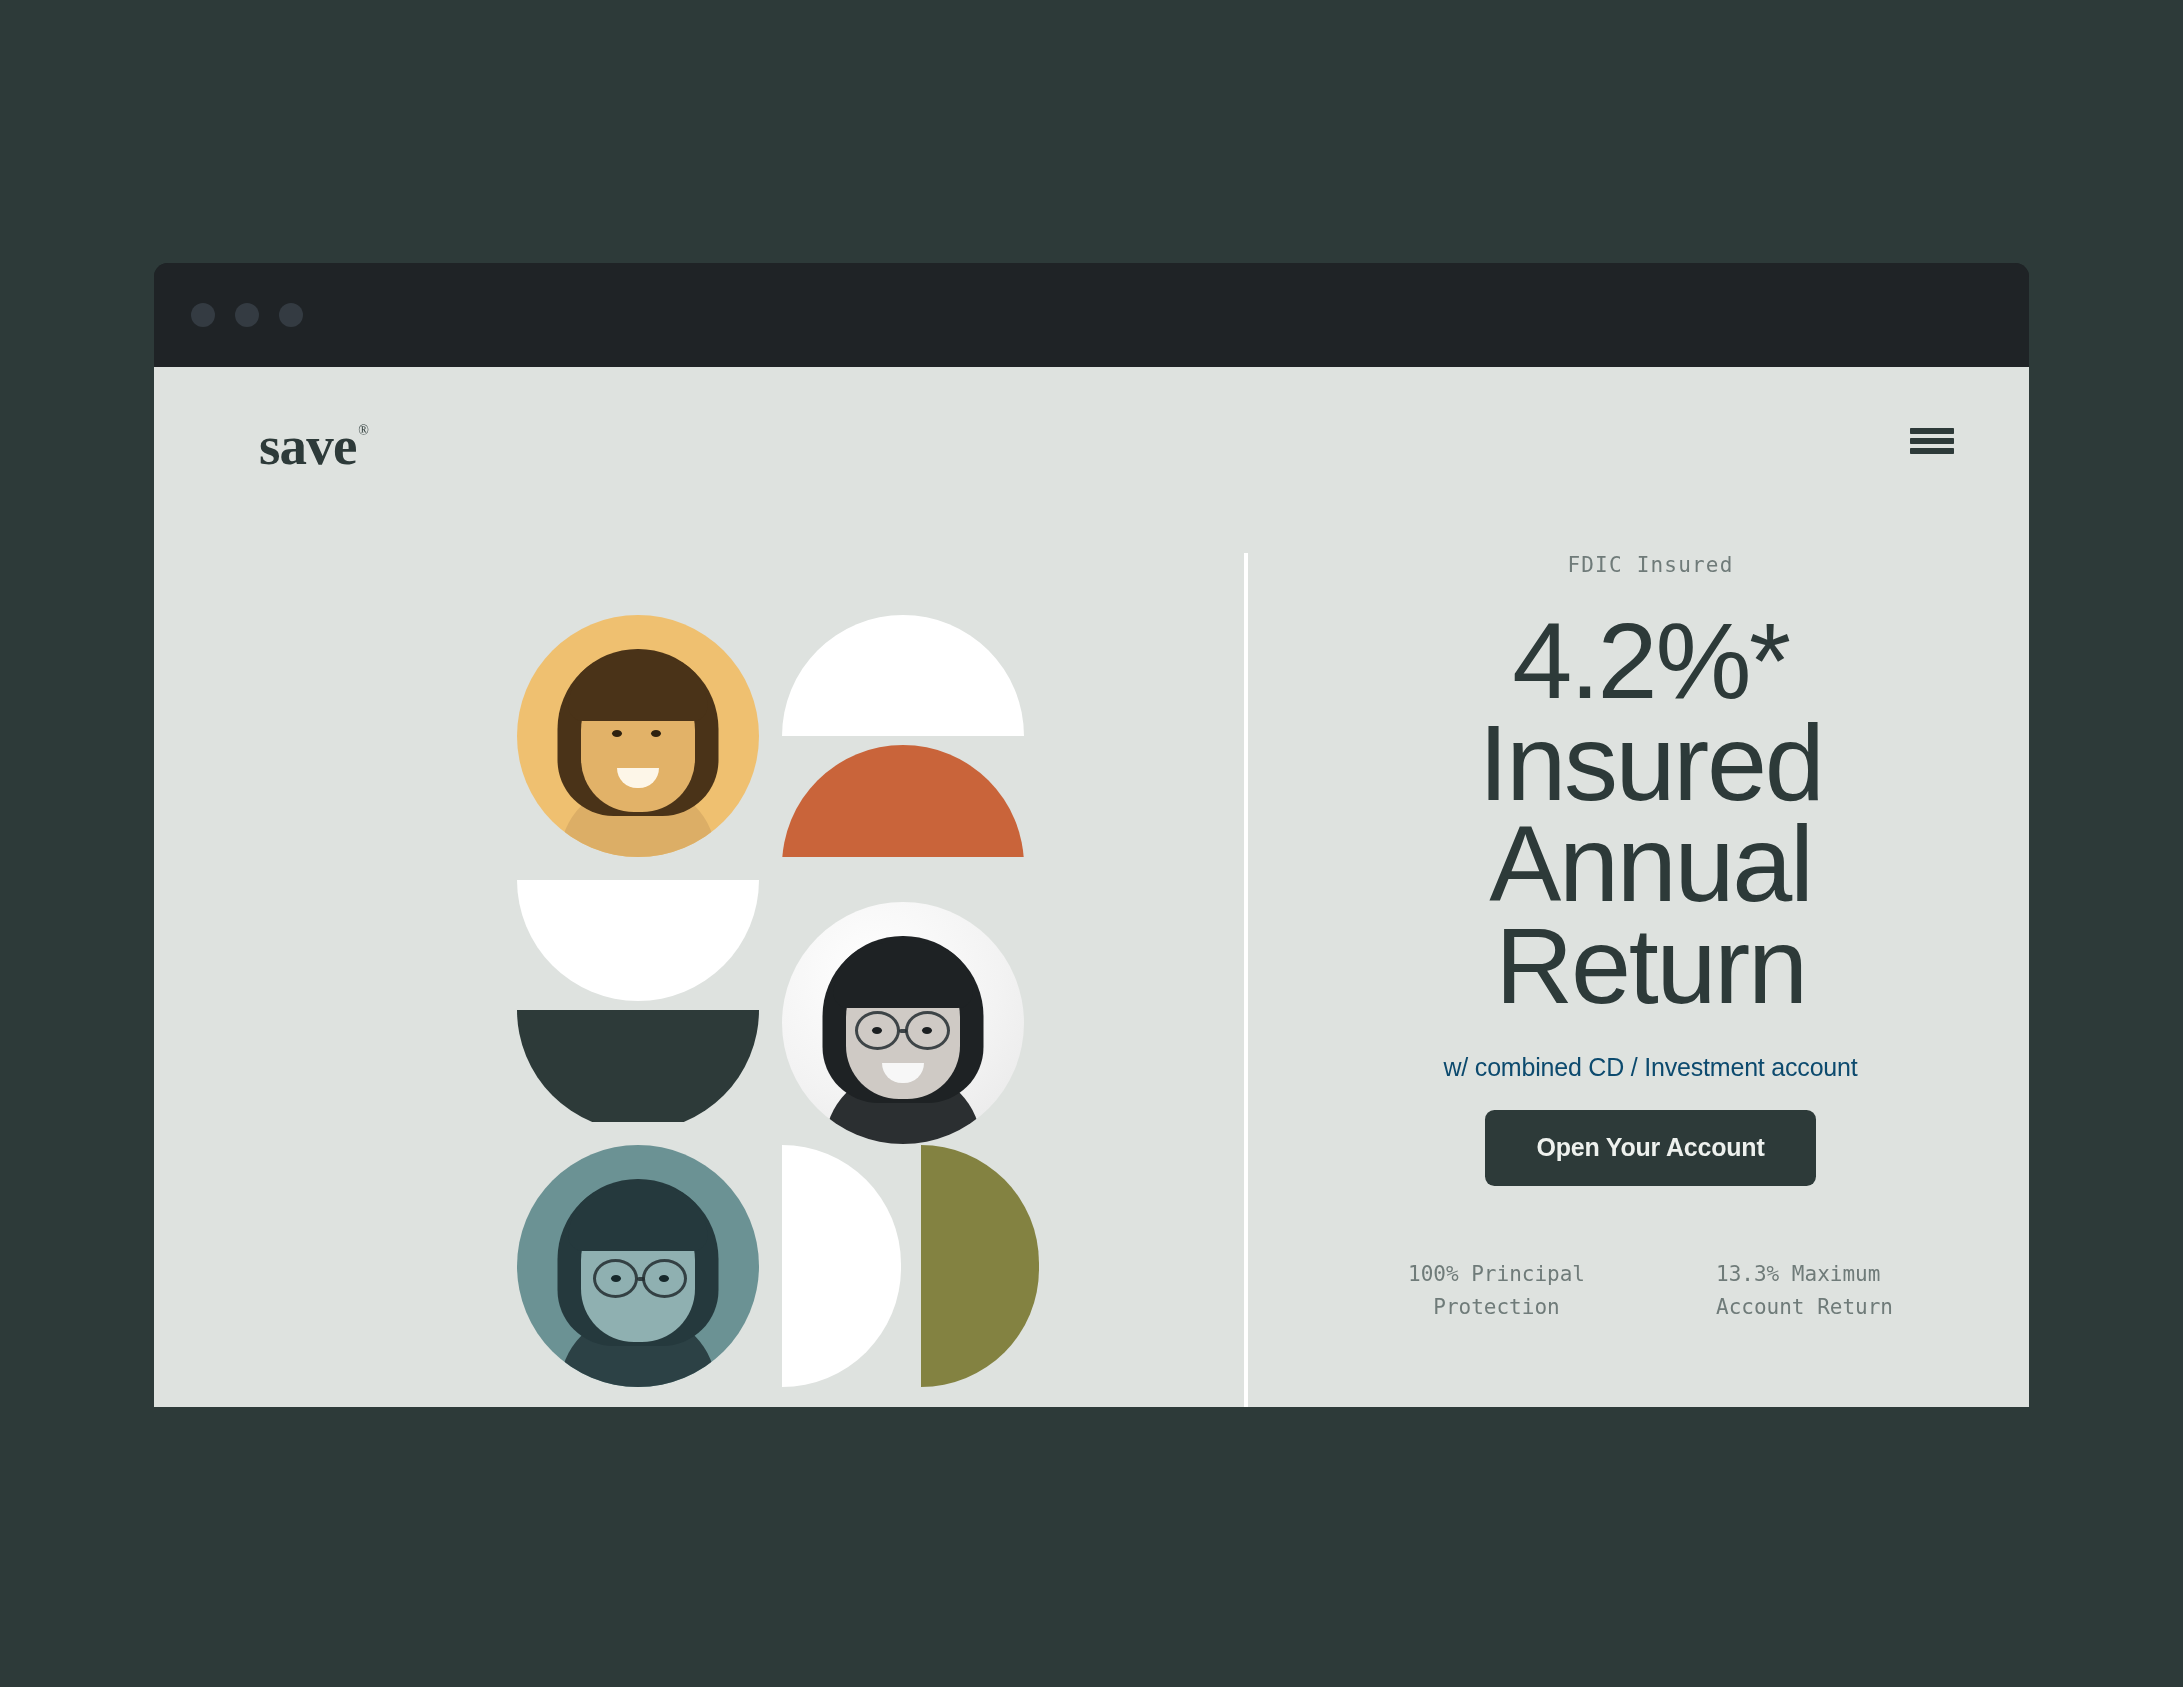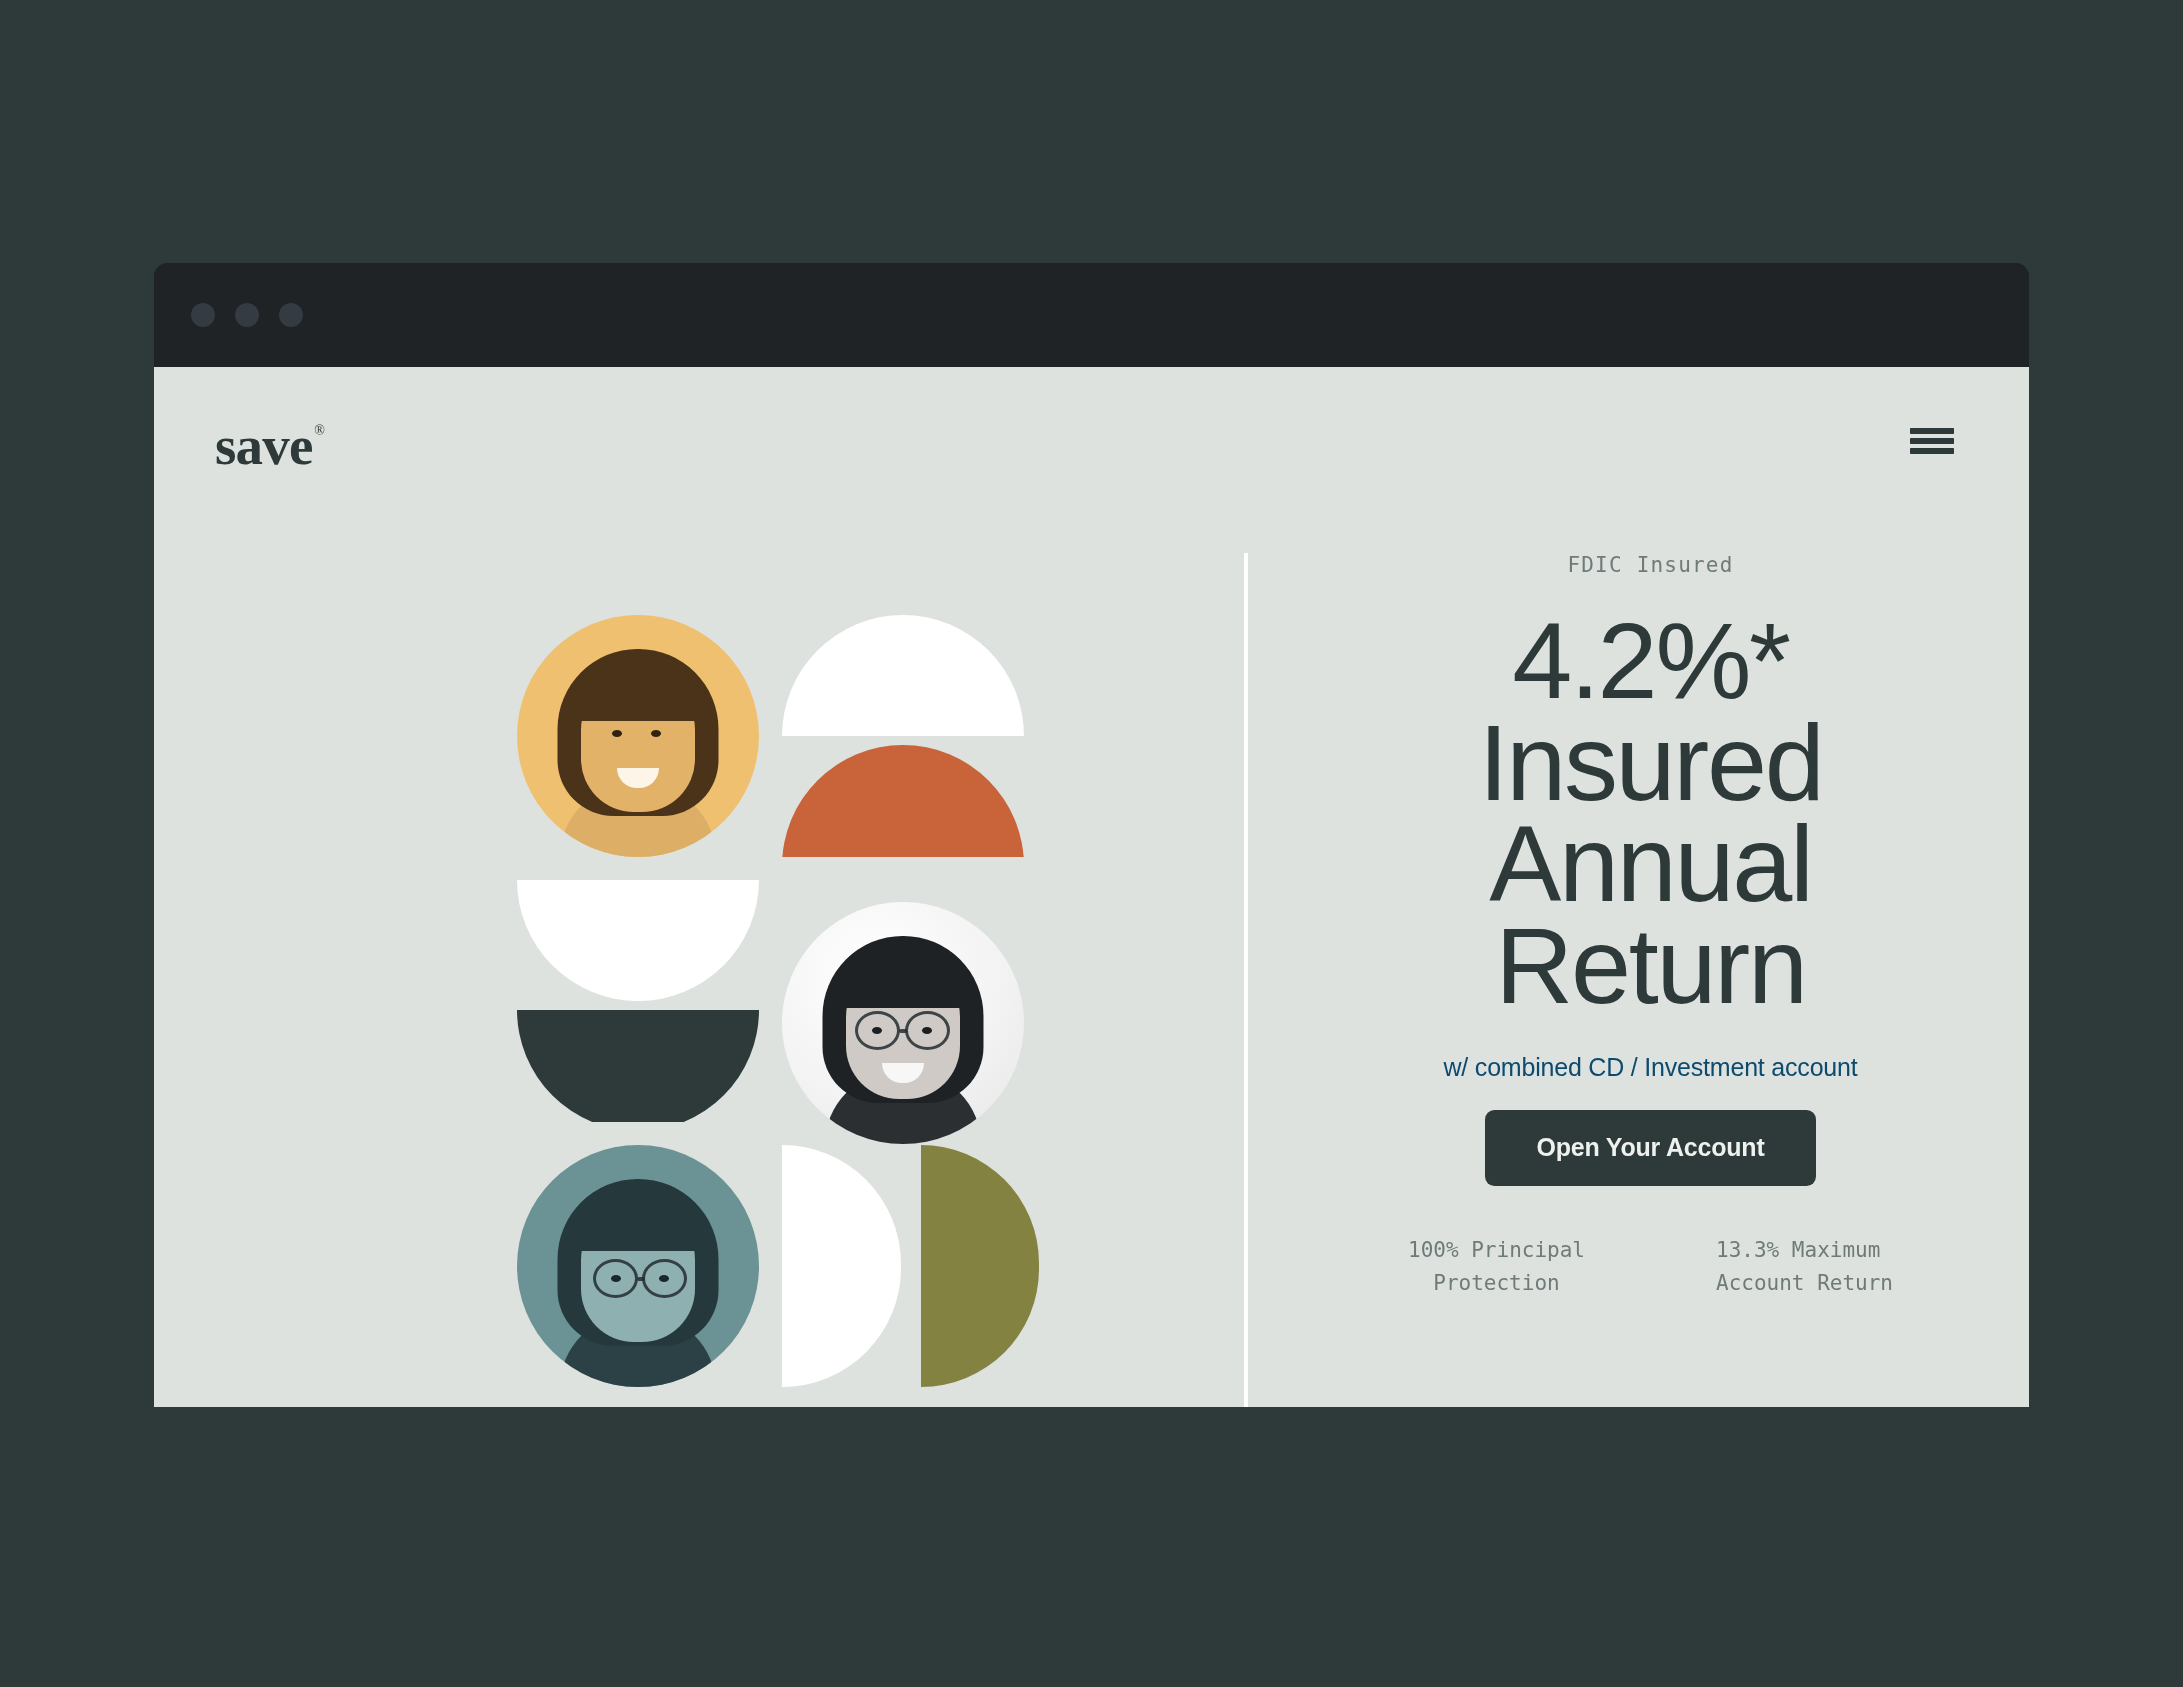--- a/index.html
+++ b/index.html
@@ -59,20 +59,21 @@
   }
   .logo {
     font-family: "Liberation Serif", serif;
     font-size: 55px;
     font-weight: 700;
     color: #2d3a39;
     letter-spacing: -0.8px;
     line-height: 1;
     position: relative;
     top: 4.7px;
+    margin-left: 44px;
   }
   .logo .reg {
     font-size: 14px;
     vertical-align: super;
     position: relative;
     top: -9.4px;
     left: 1.6px;
     font-weight: 400;
   }
   .hamburger {
@@ -243,21 +244,21 @@
     font-size: 25px;
     font-weight: 700;
     letter-spacing: -0.2px;
     cursor: pointer;
     font-family: "Liberation Sans", sans-serif;
   }
   .stats {
     display: flex;
     justify-content: center;
     gap: 131px;
-    margin-top: 48px;
+    margin-top: 72px;
     font-family: "DejaVu Sans Mono", monospace;
     font-size: 21px;
     line-height: 1.6;
     color: #6f7b79;
   }
   .stat-1 { text-align: center; }
   .stat-2 { text-align: left; }
 </style>
 </head>
 <body>

